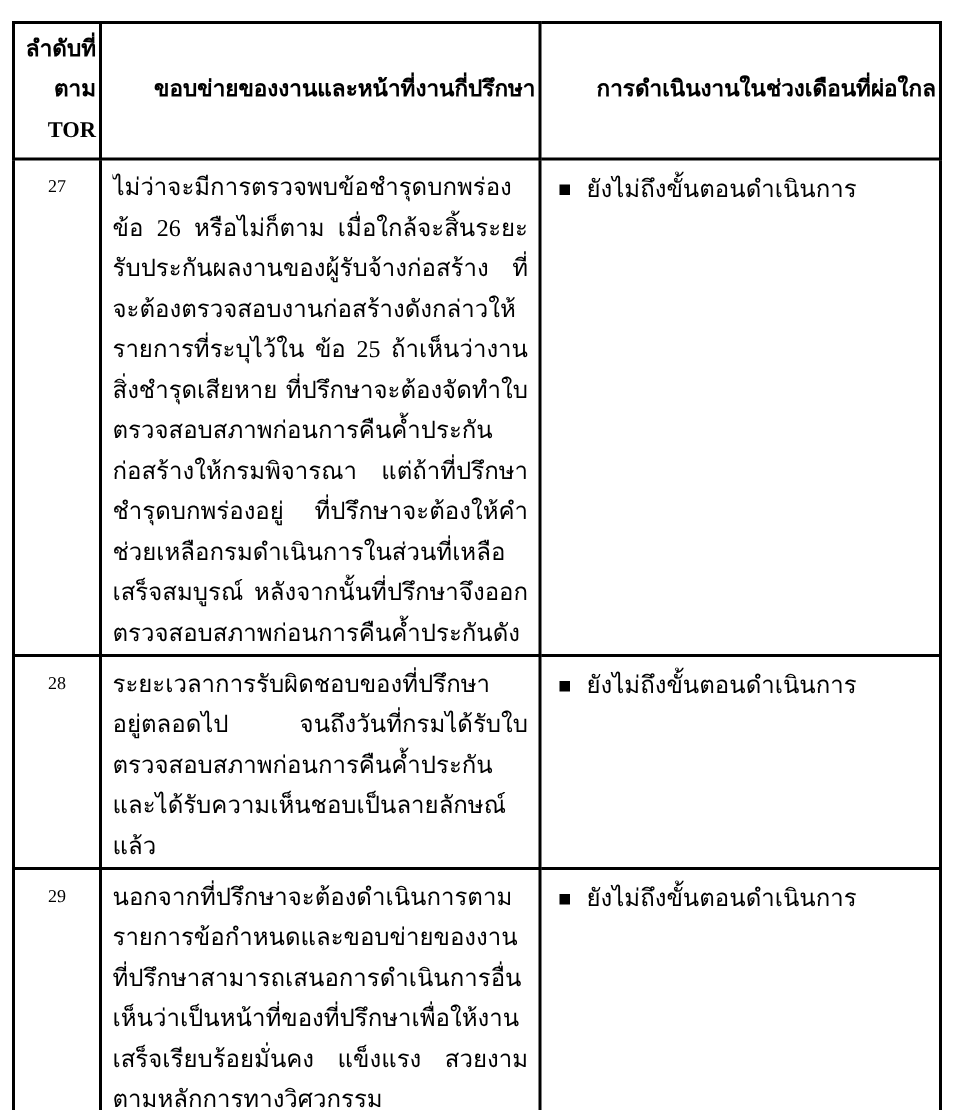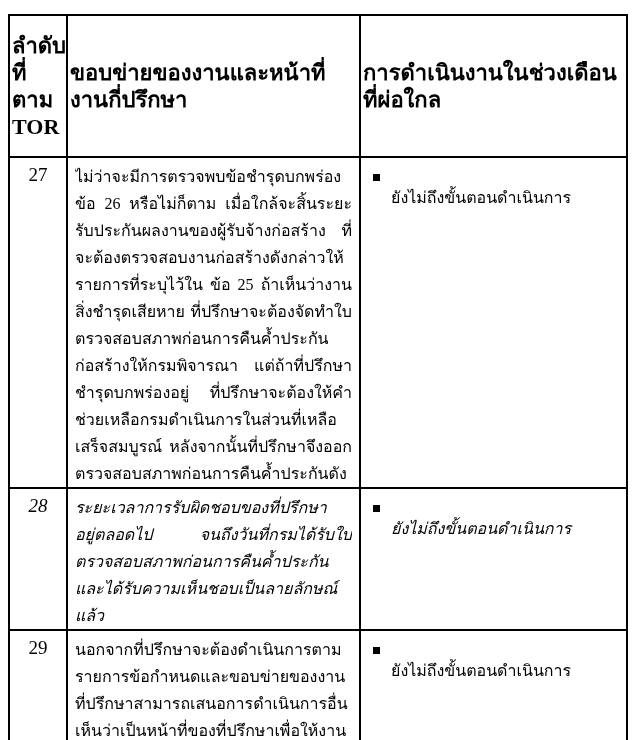--- a/index.html
+++ b/index.html
@@ -9,43 +9,43 @@
   table.tor-table {
     position:absolute; left:8px; top:14px; width:618px;
     border-collapse:collapse; table-layout:fixed;
   }
   .tor-table td, .tor-table th { border:2px solid #000; background:#fff; }
   .col-no { width:58px; }
   .col-scope { width:293px; }
   .col-status { width:267px; }
   tr.header-row { height:83px; }
   tr.row-27 { height:325px; }
-  tr.row-28 { height:138px;font-style:italic; }
+  tr.row-28 { height:138px; }
   tr.row-29 { height:163px; }
   th.hcell {
-    font-weight:bold; font-size:22px; text-align:left; vertical-align:middle;
-    line-height:27px; padding:16px 2px;
+    font-weight:bold; font-size:15px; text-align:right; vertical-align:middle;
+    line-height:27px; padding:4px 2px;
   }
   td.num-cell {
-    vertical-align:top; text-align:center; font-size:19px;
+    vertical-align:top; text-align:center; font-size:12px;
     padding-top:7px; line-height:20px;
   }
   td.scope-cell { vertical-align:top; padding:5px 7px 0 7px; }
   .tline {
     height:27px; line-height:27px; font-size:16px;
     text-align:justify; text-align-last:justify; overflow:hidden;
   }
   .tline-last { text-align-last:left; }
   td.status-cell { vertical-align:top; padding:9px 4px 0 12px; }
   .status-item { display:flex; align-items:flex-start; }
   .bullet {
     flex:none; width:7px; height:7px; background:#000;
     display:inline-block; margin-top:7px; margin-right:11px;
   }
-  .status-text { font-size:16px; line-height:21px;margin-top:20px; }
+  .status-text { font-size:16px; line-height:21px; }
 </style>
 </head>
 <body>
 
 <div class="page">
   <table class="tor-table">
     <colgroup>
       <col class="col-no">
       <col class="col-scope">
       <col class="col-status">

